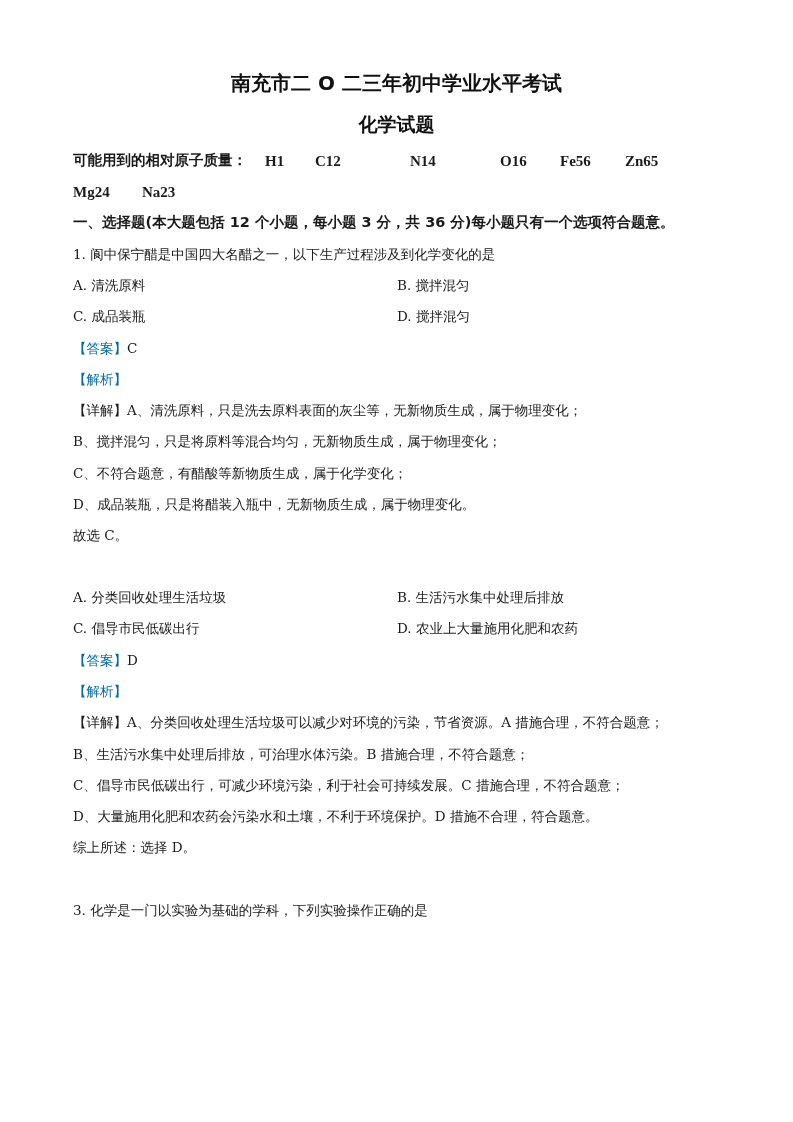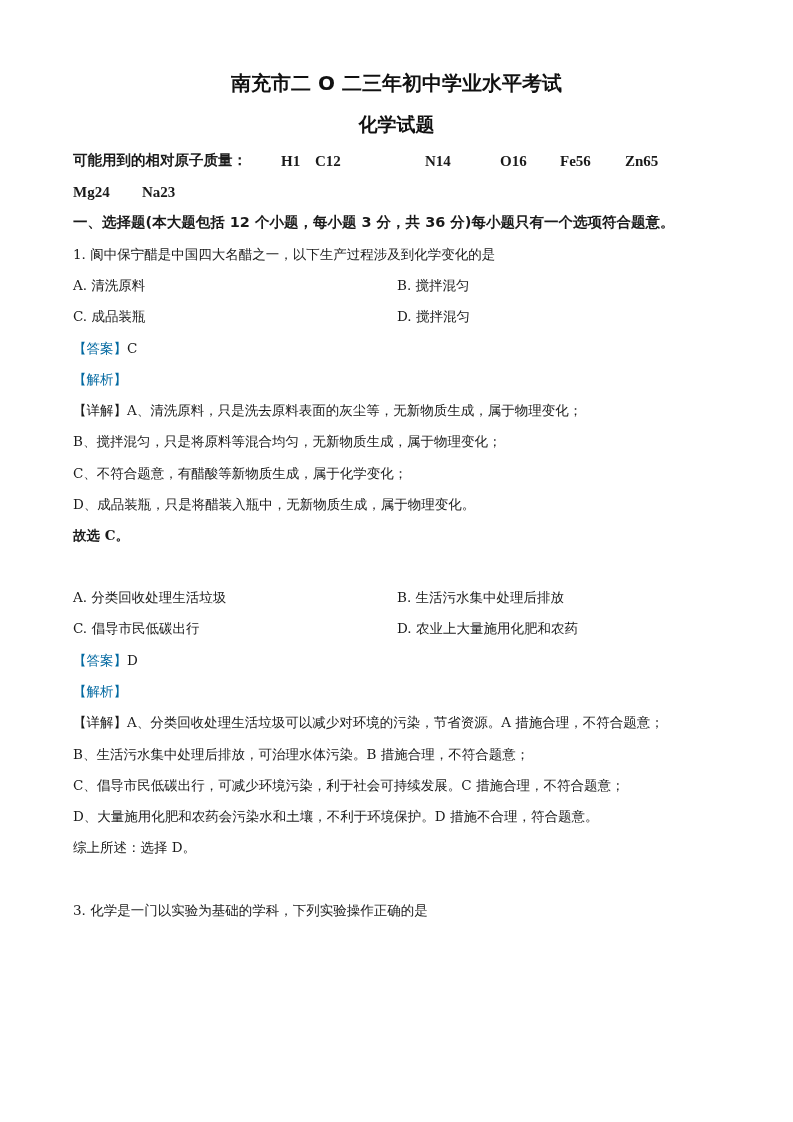--- a/index.html
+++ b/index.html
@@ -63,23 +63,23 @@
   </style>
 </head>
 <body>
 
 <div class="page">
 
   <div class="title" style="top:70px;">南充市二 O 二三年初中学业水平考试</div>
   <div class="title" style="top:112px; font-size:19px;">化学试题</div>
 
   <div class="line bold-sans" style="top:151px;">可能用到的相对原子质量：</div>
-  <div class="mass" style="left:281px; top:152px;">H1</div>
+  <div class="mass" style="left:265px; top:152px;">H1</div>
   <div class="mass" style="left:315px; top:152px;">C12</div>
-  <div class="mass" style="left:410px; top:152px;margin-left:15px;">N14</div>
+  <div class="mass" style="left:410px; top:152px;">N14</div>
   <div class="mass" style="left:500px; top:152px;">O16</div>
   <div class="mass" style="left:560px; top:152px;">Fe56</div>
   <div class="mass" style="left:625px; top:152px;">Zn65</div>
   <div class="mass" style="left:73px; top:183px;">Mg24</div>
   <div class="mass" style="left:142px; top:183px;">Na23</div>
 
   <div class="line bold-sans" style="top:213px;">一、选择题(本大题包括 12 个小题，每小题 3 分，共 36 分)每小题只有一个选项符合题意。</div>
 
   <div class="line" style="top:245px;">1. 阆中保宁醋是中国四大名醋之一，以下生产过程涉及到化学变化的是</div>
   <div class="opt" style="left:73px; top:276px;">A. 清洗原料</div>
@@ -90,21 +90,21 @@
   <div class="line" style="top:339px;">
     <span class="blue">【答案】</span><span>C</span>
   </div>
   <div class="line blue" style="top:370px;">【解析】</div>
   <div class="line" style="top:401px;">
     <span>【详解】</span><span>A、清洗原料，只是洗去原料表面的灰尘等，无新物质生成，属于物理变化；</span>
   </div>
   <div class="line" style="top:432px;">B、搅拌混匀，只是将原料等混合均匀，无新物质生成，属于物理变化；</div>
   <div class="line" style="top:464px;">C、不符合题意，有醋酸等新物质生成，属于化学变化；</div>
   <div class="line" style="top:495px;">D、成品装瓶，只是将醋装入瓶中，无新物质生成，属于物理变化。</div>
-  <div class="line" style="top:526px;font-weight:bold;">故选 C。</div>
+  <div class="line" style="top:526px;">故选 C。</div>
 
   <div class="opt" style="left:73px; top:588px;">A. 分类回收处理生活垃圾</div>
   <div class="opt" style="left:397px; top:588px;">B. 生活污水集中处理后排放</div>
   <div class="opt" style="left:73px; top:619px;">C. 倡导市民低碳出行</div>
   <div class="opt" style="left:397px; top:619px;">D. 农业上大量施用化肥和农药</div>
 
   <div class="line" style="top:651px;">
     <span class="blue">【答案】</span><span>D</span>
   </div>
   <div class="line blue" style="top:682px;">【解析】</div>

